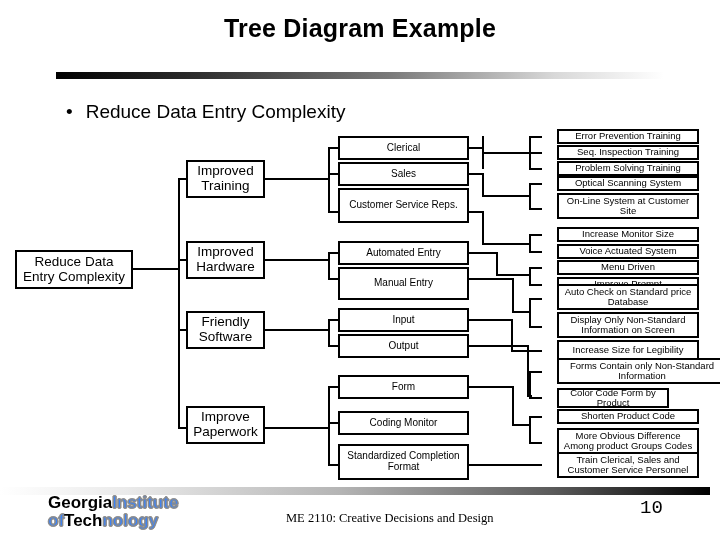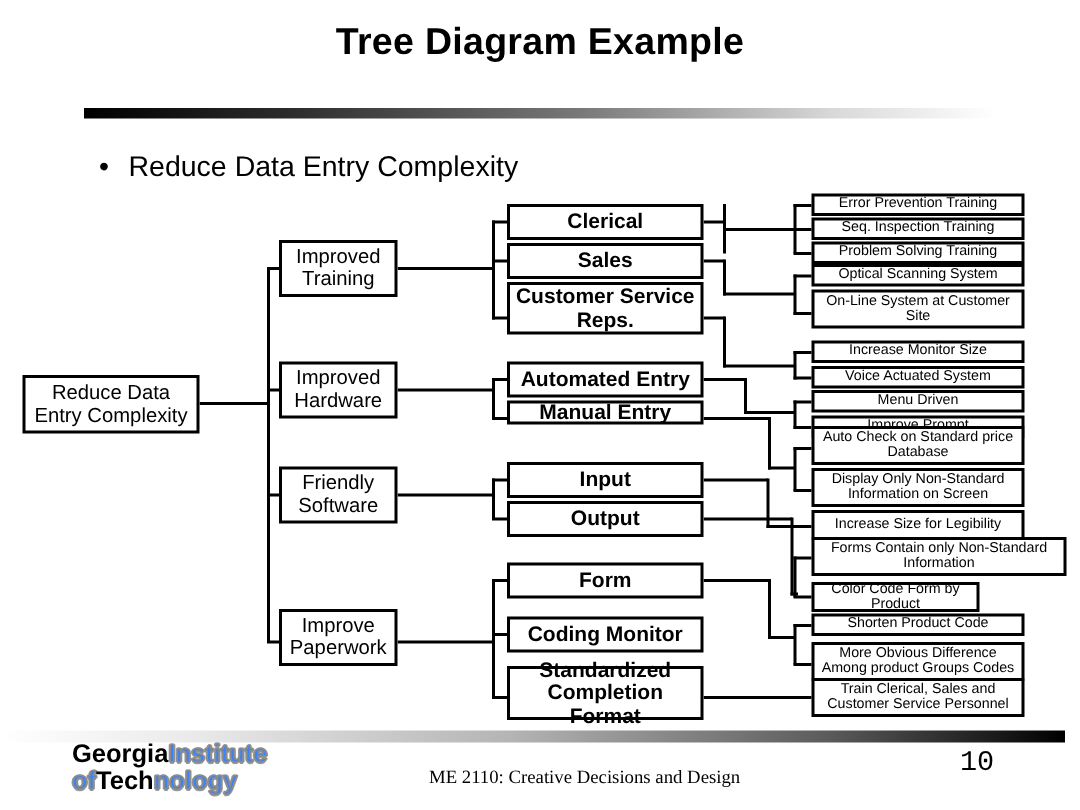--- a/index.html
+++ b/index.html
@@ -72,22 +72,22 @@
     color: #000000;
     display: flex;
     align-items: center;
     justify-content: center;
     text-align: center;
     line-height: 1.08;
     z-index: 3;
   }
   .node.lvl1 { font-size: 13.5px; }
   .node.lvl2 { font-size: 13.5px; }
-  .node.lvl3 { font-size: 14px; font-weight: bold; }
-  .node.lvl4 { font-size: 9.5px; padding: 4px 2px; }
+  .node.lvl3 { font-size: 10px; }
+  .node.lvl4 { font-size: 9.5px; padding: 4px 2px; margin-left: 16px; }
 
   .wire {
     position: absolute;
     background: #000000;
     z-index: 1;
   }
   .wire.h { height: 2px; }
   .wire.v { width: 2px; }
 
   
@@ -222,21 +222,21 @@
 
     <div class="node lvl4" style="left:541px; top:244px; width:142px; height:15px;">Voice Actuated System</div>
     <div class="wire h" style="left:529px; top:251px; width:13px;"></div>
 
     <div class="wire h" style="left:265px; top:259px; width:64px;"></div>
     <div class="wire v" style="left:328px; top:252px; width:2px; height:26px;"></div>
 
     <div class="node lvl3" style="left:338px; top:241px; width:131px; height:24px;">Automated Entry</div>
     <div class="wire h" style="left:328px; top:252px; width:12px;"></div>
 
-    <div class="node lvl3" style="left:338px; top:267px; width:131px; height:16px;">Manual Entry</div>
+    <div class="node lvl3" style="left:338px; top:267px; width:131px; height:33px;">Manual Entry</div>
     <div class="wire h" style="left:328px; top:278px; width:12px;"></div>
 
     <div class="wire h" style="left:469px; top:252px; width:28px;"></div>
     <div class="wire v" style="left:496px; top:274px; width:2px; height:-0px;"></div>
     <div class="wire h" style="left:496px; top:274px; width:34px;"></div>
     <div class="wire v" style="left:496px; top:252px; width:2px; height:24px;"></div>
     <div class="wire v" style="left:529px; top:267px; width:2px; height:19px;"></div>
 
     <div class="node lvl4" style="left:541px; top:260px; width:142px; height:15px;">Menu Driven</div>
     <div class="wire h" style="left:529px; top:267px; width:13px;"></div>

